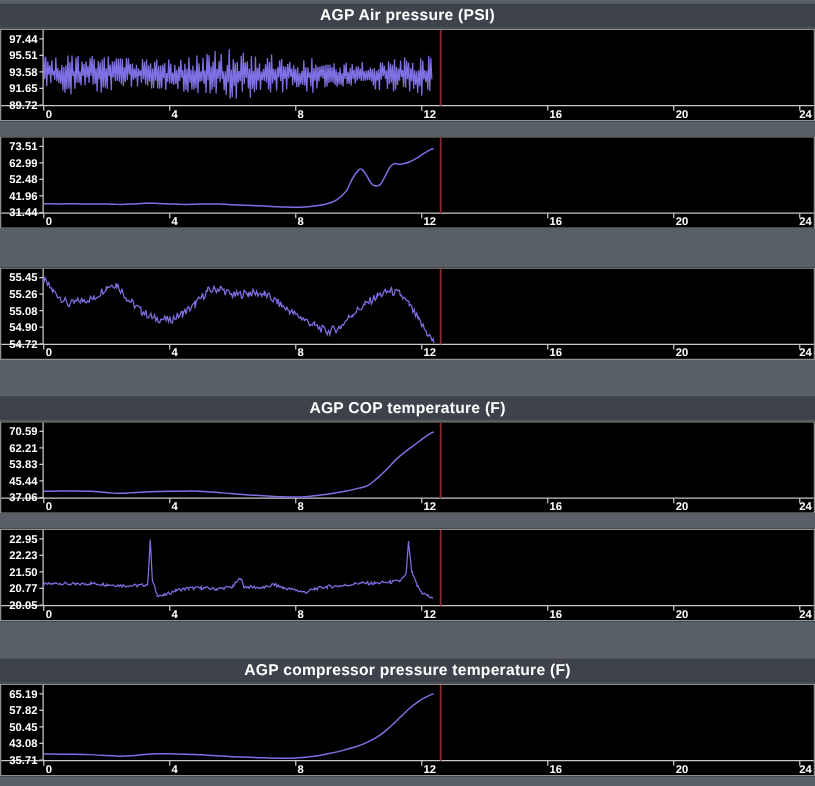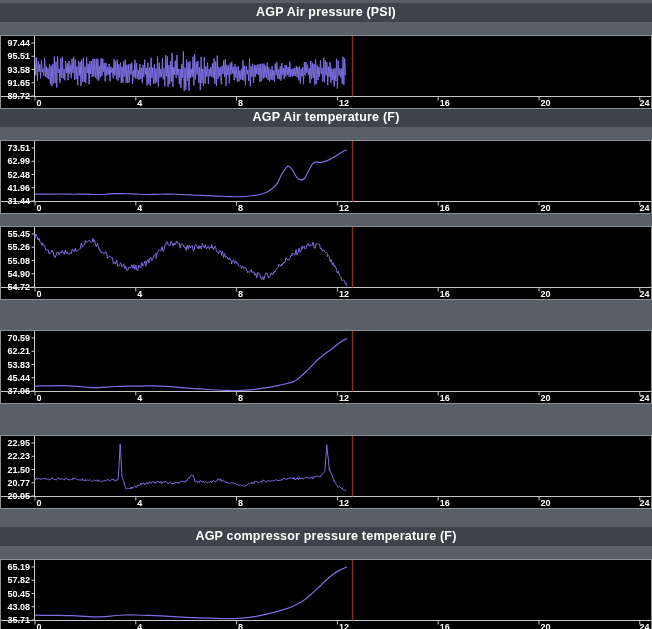--- a/index.html
+++ b/index.html
@@ -10,21 +10,21 @@
   }
   .dashboard{width:652px;height:629px;}
   .unit{height:104.83px;box-sizing:border-box;padding-top:3px;}
   .title-bar{
     height:19px;line-height:19px;
     background:#3e424a;color:#ffffff;
     font-size:12.5px;font-weight:700;text-align:center;
     letter-spacing:0.2px;
   }
   .plot{
-    height:74px;margin-top:13px;
+    height:74px;margin-top:1px;
     background:#000000;position:relative;
   }
   .plot svg{display:block;}
 </style>
 </head>
 <body>
 
 <div class="dashboard">
 
   <section class="unit">
@@ -58,21 +58,20 @@
           <text x="540.5" y="71" text-anchor="start" fill="#ffffff" font-size="9" font-weight="bold" font-family="Liberation Sans, sans-serif">20</text>
           <line x1="639.8" y1="61.5" x2="639.8" y2="65.5" stroke="#c8c8c8"></line>
           <text x="649.5" y="71" text-anchor="end" fill="#ffffff" font-size="9" font-weight="bold" font-family="Liberation Sans, sans-serif">24</text>
           <polyline points="35,22.01 35.81,40.44 36.61,22.47 37.42,46.02 38.23,26.15 39.03,36.78 39.84,29.18 40.64,43.32 41.45,25.33 42.26,37.25 43.06,33.56 43.87,40.87 44.68,23.07 45.48,42 46.29,31.52 47.1,43.27 47.9,33.03 48.71,44.21 49.52,29.08 50.32,49.29 51.13,30.69 51.93,51.13 52.74,29.22 53.55,48.48 54.35,21.38 55.16,48.06 55.97,26.62 56.77,52.59 57.58,21.41 58.39,37.85 59.19,34.07 60,47.95 60.8,23.11 61.61,43.02 62.42,21.88 63.22,43.42 64.03,34.03 64.84,45.2 65.64,26.21 66.45,37.86 67.26,28.19 68.06,45.21 68.87,26.08 69.68,38.87 70.48,29.75 71.29,43.31 72.09,23.72 72.9,37.86 73.71,21.76 74.51,44.88 75.32,24.18 76.13,44.22 76.93,31.57 77.74,50.2 78.55,25.81 79.35,40.61 80.16,26.87 80.96,51.18 81.77,24.64 82.58,46.91 83.38,22.8 84.19,47.01 85,31.65 85.8,48.13 86.61,21.95 87.42,37.96 88.22,28.86 89.03,49.27 89.84,26.18 90.64,38.95 91.45,26.02 92.25,41.89 93.06,23.66 93.87,41.48 94.67,24.01 95.48,42.47 96.29,23.71 97.09,44.41 97.9,24.22 98.71,46.04 99.51,30.88 100.32,42.57 101.12,23.39 101.93,41.08 102.74,23.6 103.54,36.77 104.35,28.16 105.16,46.36 105.96,27.79 106.77,40.72 107.58,31.92 108.38,39.84 109.19,28.88 110,46.26 110.8,31.6 111.61,37.48 112.41,33.27 113.22,43.41 114.03,24.16 114.83,40.41 115.64,26.46 116.45,44.33 117.25,24.58 118.06,45.57 118.87,29.16 119.67,42.45 120.48,27.61 121.28,47.77 122.09,31.74 122.9,47.55 123.7,26.35 124.51,41.51 125.32,24.69 126.12,47.69 126.93,29.71 127.74,47.99 128.54,29.47 129.35,47.48 130.16,28.85 130.96,39.5 131.77,27.49 132.57,48.94 133.38,35.39 134.19,42.39 134.99,24.72 135.8,43.71 136.61,28.03 137.41,43.97 138.22,35 139.03,44.95 139.83,29.01 140.64,44.09 141.44,32.88 142.25,48.18 143.06,30.22 143.86,41.73 144.67,24.74 145.48,39.18 146.28,33.11 147.09,50.33 147.9,28 148.7,48.95 149.51,32.12 150.32,50.85 151.12,22.74 151.93,43.1 152.73,32.73 153.54,48.58 154.35,29.36 155.15,48.6 155.96,33.5 156.77,47.49 157.57,21.5 158.38,51.51 159.19,27.72 159.99,42.68 160.8,33.98 161.6,41.85 162.41,23.25 163.22,44.2 164.02,33.26 164.83,51.37 165.64,19.98 166.44,41.24 167.25,21.31 168.06,51.71 168.86,30.07 169.67,48.78 170.48,26.25 171.28,46.69 172.09,17.86 172.89,51.91 173.7,32.11 174.51,39.81 175.31,25.74 176.12,42.73 176.93,20.12 177.73,40.1 178.54,33.99 179.35,49.22 180.15,33.97 180.96,52.97 181.76,29.09 182.57,43 183.38,16.46 184.18,55.97 184.99,32.71 185.8,54.64 186.6,24.5 187.41,45.87 188.22,27.25 189.02,55.71 189.83,26.32 190.64,43.08 191.44,33.88 192.25,42.08 193.05,21.65 193.86,50.42 194.67,19.16 195.47,44.27 196.28,26.91 197.09,39.41 197.89,25.93 198.7,47.8 199.51,32.06 200.31,55.14 201.12,21.8 201.92,48.23 202.73,33.86 203.54,50.84 204.34,22.16 205.15,48.71 205.96,31.3 206.76,41.6 207.57,27.68 208.38,48.92 209.18,34.2 209.99,41.2 210.8,32.19 211.6,41.74 212.41,28.52 213.21,43.07 214.02,23.48 214.83,48.67 215.63,26.54 216.44,50.93 217.25,20.67 218.05,43.74 218.86,32.12 219.67,41.37 220.47,32.43 221.28,49.31 222.08,30.84 222.89,38.99 223.7,25.48 224.5,41.72 225.31,24.19 226.12,50.86 226.92,29.76 227.73,40.08 228.54,30.44 229.34,48.45 230.15,28.23 230.96,39.7 231.76,26.61 232.57,38.35 233.37,31.8 234.18,45.24 234.99,29.29 235.79,42.91 236.6,32.27 237.41,46.74 238.21,30.91 239.02,46.49 239.83,35.38 240.63,44.43 241.44,33.85 242.24,45.05 243.05,25.22 243.86,45.56 244.66,30.88 245.47,50.11 246.28,30.81 247.08,39.13 247.89,35.05 248.7,45.93 249.5,23.46 250.31,51.17 251.12,31.34 251.92,41.64 252.73,28.65 253.53,47.87 254.34,30.41 255.15,42.07 255.95,30.18 256.76,39.05 257.57,29.42 258.37,39.95 259.18,29.35 259.99,46.84 260.79,28.83 261.6,46.2 262.4,28.57 263.21,43.44 264.02,28.78 264.82,42.48 265.63,30.74 266.44,43.21 267.24,27.66 268.05,44.94 268.86,32.43 269.66,46.37 270.47,34.57 271.28,44.65 272.08,31.22 272.89,45.21 273.69,35.45 274.5,46.25 275.31,28.56 276.11,40.14 276.92,27.27 277.73,43.97 278.53,34.46 279.34,44.21 280.15,31.32 280.95,45.64 281.76,28.07 282.56,40.14 283.37,32.89 284.18,43.81 284.98,30.25 285.79,41.5 286.6,30 287.4,40.09 288.21,31.9 289.02,41.7 289.82,26.63 290.63,41.54 291.44,34.08 292.24,41.61 293.05,33.44 293.85,41.06 294.66,33.01 295.47,40.9 296.27,30.98 297.08,42.19 297.89,32.15 298.69,45.36 299.5,31.37 300.31,48.54 301.11,33.92 301.92,41.45 302.72,32.45 303.53,49.24 304.34,27.07 305.14,40.48 305.95,27.03 306.76,37.98 307.56,29.63 308.37,40.18 309.18,33.28 309.98,48.2 310.79,26.06 311.6,44.19 312.4,27.81 313.21,42.96 314.01,28.9 314.82,50.18 315.63,24.51 316.43,48.69 317.24,30.42 318.05,45.14 318.85,31.79 319.66,41.56 320.47,25.44 321.27,38.59 322.08,33.1 322.88,46.64 323.69,22.79 324.5,47.21 325.3,25.45 326.11,40.37 326.92,27.12 327.72,50.18 328.53,31.66 329.34,42 330.14,27.15 330.95,47.96 331.76,33.23 332.56,44.81 333.37,33.96 334.17,51.47 334.98,33.28 335.79,45.99 336.59,23.58 337.4,53.49 338.21,25.53 339.01,40.56 339.82,33.06 340.63,42.47 341.43,33.76 342.24,48.73 343.04,21.71 343.85,49.79 344.66,23.49 345.46,40.5" fill="none" stroke="#7e6fe2" stroke-width="1"></polyline>
           <line x1="352.52" y1="1" x2="352.52" y2="61.5" stroke="#8e2b2b" stroke-width="1.4"></line>
         </svg>
       </div>
   </section>
 
   <section class="unit">
-    <div class="title-bar">AGP Air temperature (F)</div>
     <div class="plot">
         <svg width="652" height="74">
           <rect x="0.5" y="0.5" width="651" height="73" fill="none" stroke="#909090" stroke-width="1"></rect>
           <line x1="34.5" y1="1" x2="34.5" y2="61.5" stroke="#c8c8c8"></line>
           <line x1="1" y1="61.5" x2="651" y2="61.5" stroke="#c8c8c8"></line>
           <text x="30" y="11.2" text-anchor="end" fill="#ffffff" font-size="9" font-weight="bold" font-family="Liberation Sans, sans-serif">73.51</text>
           <line x1="31.5" y1="8" x2="34.5" y2="8" stroke="#c8c8c8"></line>
           <text x="30" y="24.45" text-anchor="end" fill="#ffffff" font-size="9" font-weight="bold" font-family="Liberation Sans, sans-serif">62.99</text>
           <line x1="31.5" y1="21.25" x2="34.5" y2="21.25" stroke="#c8c8c8"></line>
           <text x="30" y="37.7" text-anchor="end" fill="#ffffff" font-size="9" font-weight="bold" font-family="Liberation Sans, sans-serif">52.48</text>
@@ -131,20 +130,21 @@
           <text x="540.5" y="71" text-anchor="start" fill="#ffffff" font-size="9" font-weight="bold" font-family="Liberation Sans, sans-serif">20</text>
           <line x1="639.8" y1="61.5" x2="639.8" y2="65.5" stroke="#c8c8c8"></line>
           <text x="649.5" y="71" text-anchor="end" fill="#ffffff" font-size="9" font-weight="bold" font-family="Liberation Sans, sans-serif">24</text>
           <polyline points="35,8.08 35,12.28 36.01,8.1 37.02,10.44 38.02,14.04 39.03,12.04 40.04,16.42 41.05,16.21 42.06,19.47 42.56,17.19 43.06,18.96 44.07,19.15 45.08,21.6 46.09,24.32 47.1,23.92 48.1,23.71 49.11,27.82 50.12,27.63 51.13,26.82 52.14,24 53.14,26.58 54.15,30.31 55.16,30.32 55.16,31.74 56.17,28.92 57.18,25.91 58.18,25.94 59.19,28.52 60.2,26.21 61.21,26.97 62.22,24.4 63.22,27.18 64.23,28.37 65.24,24.88 65.24,24.22 66.25,27.42 67.26,25.77 68.26,28.05 69.27,28.09 70.28,26.72 71.29,27.79 72.3,23.1 73.3,24.64 74.31,25.47 75.32,22.26 75.32,24.86 76.33,25.55 77.34,24.06 78.34,23.99 79.35,23.08 80.36,22.71 81.37,17 82.38,21.25 83.38,19.84 84.39,18.96 85.4,14.62 85.4,16.95 86.41,15.7 87.42,15.8 88.42,15.25 89.43,14.05 90.44,15.94 91.45,16.6 92.46,15.25 92.96,12.46 93.46,16 94.47,13.78 95.48,18.41 96.49,20.63 97.5,17.43 98.5,20.72 99.51,24.26 100.52,24.34 101.53,26.84 102.54,26.31 103.04,26.25 103.54,27.51 104.55,27.82 105.56,25.53 106.57,27.14 107.58,32.41 108.58,30.75 109.59,30.26 110.6,30.85 111.61,31.92 112.62,31.63 113.12,37.17 113.62,38.06 114.63,35.8 115.64,37.86 116.65,34.07 117.66,40.23 118.66,40.24 119.67,38.65 120.68,36.65 121.69,40.82 122.7,39.91 123.2,39.25 123.7,37.82 124.71,42.75 125.72,40.04 126.73,44.04 127.74,44.26 128.74,41.31 129.75,41.71 130.76,41.75 131.77,38.94 132.78,42.42 133.78,38.66 134.79,43.52 135.8,40.41 135.8,39.03 136.81,44.19 137.82,44.37 138.82,39.09 139.83,41.36 140.84,41.48 141.85,36.24 142.86,40.07 143.86,38.5 144.87,35.5 145.88,35.25 145.88,40.19 146.89,35.87 147.9,33.53 148.9,37.19 149.91,32.13 150.92,31.29 151.93,34.67 152.94,32.35 153.94,29.44 154.95,28.75 155.96,27.39 155.96,32.51 156.97,27.24 157.98,25.42 158.98,23.71 159.99,24.76 161,24.46 162.01,20.6 163.02,25.32 164.02,23.8 165.03,18.61 166.04,18.75 166.04,16.33 167.05,15.74 168.06,18.31 169.06,19.86 170.07,19.12 171.08,15.13 172.09,17.26 173.1,20.13 174.1,17.04 175.11,19.04 176.12,17.02 176.12,15.24 177.13,15.68 178.14,17.85 179.14,17.32 180.15,22.16 181.16,18.17 182.17,17.83 183.18,18.82 184.18,21.37 185.19,21.07 186.2,24.6 186.2,23.25 187.21,19.25 188.22,23.19 189.22,18.91 190.23,22.05 191.24,20.34 192.25,19.33 193.26,24.56 194.26,23.86 195.27,18.3 196.28,19.33 197.29,20.89 198.3,22.8 198.8,19.62 199.3,22.46 200.31,20.01 201.32,23.14 202.33,17.45 203.34,19.77 204.34,21.94 205.35,18.8 206.36,23.01 207.37,21.05 208.38,20.35 209.38,23.08 210.39,20.87 211.4,21.91 211.4,18.66 212.41,20.81 213.42,23.88 214.42,20.5 215.43,20.6 216.44,24.83 217.45,26.48 218.46,27.52 219.46,24.23 220.47,25.01 221.48,27.01 221.48,29.38 222.49,25.12 223.5,31.57 224.5,27.4 225.51,31.41 226.52,30.41 227.53,32.04 228.54,34.06 229.54,31.86 230.55,34.28 231.56,34.89 231.56,37.65 232.57,35.46 233.58,33.84 234.58,37.29 235.59,34.91 236.6,37.38 237.61,36.83 238.62,39.6 239.62,40.54 240.63,39.41 241.64,42.4 241.64,41.26 242.65,40.42 243.66,42.5 244.66,41.31 245.67,41.66 246.68,43.63 247.69,46.69 248.7,45.69 249.7,46.33 250.71,44.3 251.72,43.59 251.72,46.19 252.73,46.44 253.74,45.77 254.74,49.18 255.75,47.52 256.76,52.01 257.77,46.35 258.78,47.01 259.78,48.18 260.79,52 261.8,53.6 261.8,52.68 262.81,50.45 263.82,53.91 264.82,49.81 265.83,47.02 266.84,47 267.85,49.46 268.86,52.17 269.86,50.27 270.87,47.53 271.88,47.07 271.88,48.57 272.89,48.46 273.9,45.52 274.9,46.09 275.91,43.49 276.92,42.53 277.93,41.76 278.94,38.25 279.94,39.66 280.95,39.75 281.96,37.82 281.96,39.53 282.97,37.3 283.98,37.07 284.98,35.78 285.99,31.71 287,33.2 288.01,33.76 289.02,33.69 290.02,32.09 291.03,29.29 292.04,29.65 292.04,27.19 293.05,27.56 294.06,27.91 295.06,28.85 296.07,23.69 297.08,29.21 298.09,26.78 299.1,22.22 300.1,26.22 301.11,24.55 302.12,19.96 302.12,22.8 303.13,21.72 304.14,20.43 305.14,23.23 306.15,22.11 307.16,19.2 308.17,17.45 309.18,20.32 310.18,18.82 311.19,19.78 312.2,19.77 312.2,18.03 313.21,16.22 314.22,22.1 315.22,22.13 316.23,17.61 317.24,17.61 318.25,18.57 319.26,18.14 319.76,19.23 320.26,22.63 321.27,22.18 322.28,25.13 323.29,23.72 324.3,24.84 325.3,26.46 326.31,26.53 327.32,27.24 327.32,30.51 328.33,29.7 329.34,30.64 330.34,35.95 331.35,33.41 332.36,39.14 333.37,36.53 334.38,40.93 334.88,39.6 335.38,40.52 336.39,42.99 337.4,47.19 338.41,45.17 339.42,49.22 340.42,50.25 341.18,51.24 341.43,53.95 342.44,55 343.45,53.69 344.46,54.89 345.46,57.9 346.47,56.99 346.98,60.36" fill="none" stroke="#7e6fe2" stroke-width="1"></polyline>
           <line x1="352.52" y1="1" x2="352.52" y2="61.5" stroke="#8e2b2b" stroke-width="1.4"></line>
         </svg>
       </div>
   </section>
 
   <section class="unit">
+    <div class="title-bar">AGP COP temperature (F)</div>
     <div class="plot">
         <svg width="652" height="74">
           <rect x="0.5" y="0.5" width="651" height="73" fill="none" stroke="#909090" stroke-width="1"></rect>
           <line x1="34.5" y1="1" x2="34.5" y2="61.5" stroke="#c8c8c8"></line>
           <line x1="1" y1="61.5" x2="651" y2="61.5" stroke="#c8c8c8"></line>
           <text x="30" y="11.2" text-anchor="end" fill="#ffffff" font-size="9" font-weight="bold" font-family="Liberation Sans, sans-serif">70.59</text>
           <line x1="31.5" y1="8" x2="34.5" y2="8" stroke="#c8c8c8"></line>
           <text x="30" y="24.45" text-anchor="end" fill="#ffffff" font-size="9" font-weight="bold" font-family="Liberation Sans, sans-serif">62.21</text>
           <line x1="31.5" y1="21.25" x2="34.5" y2="21.25" stroke="#c8c8c8"></line>
           <text x="30" y="37.7" text-anchor="end" fill="#ffffff" font-size="9" font-weight="bold" font-family="Liberation Sans, sans-serif">53.83</text>

